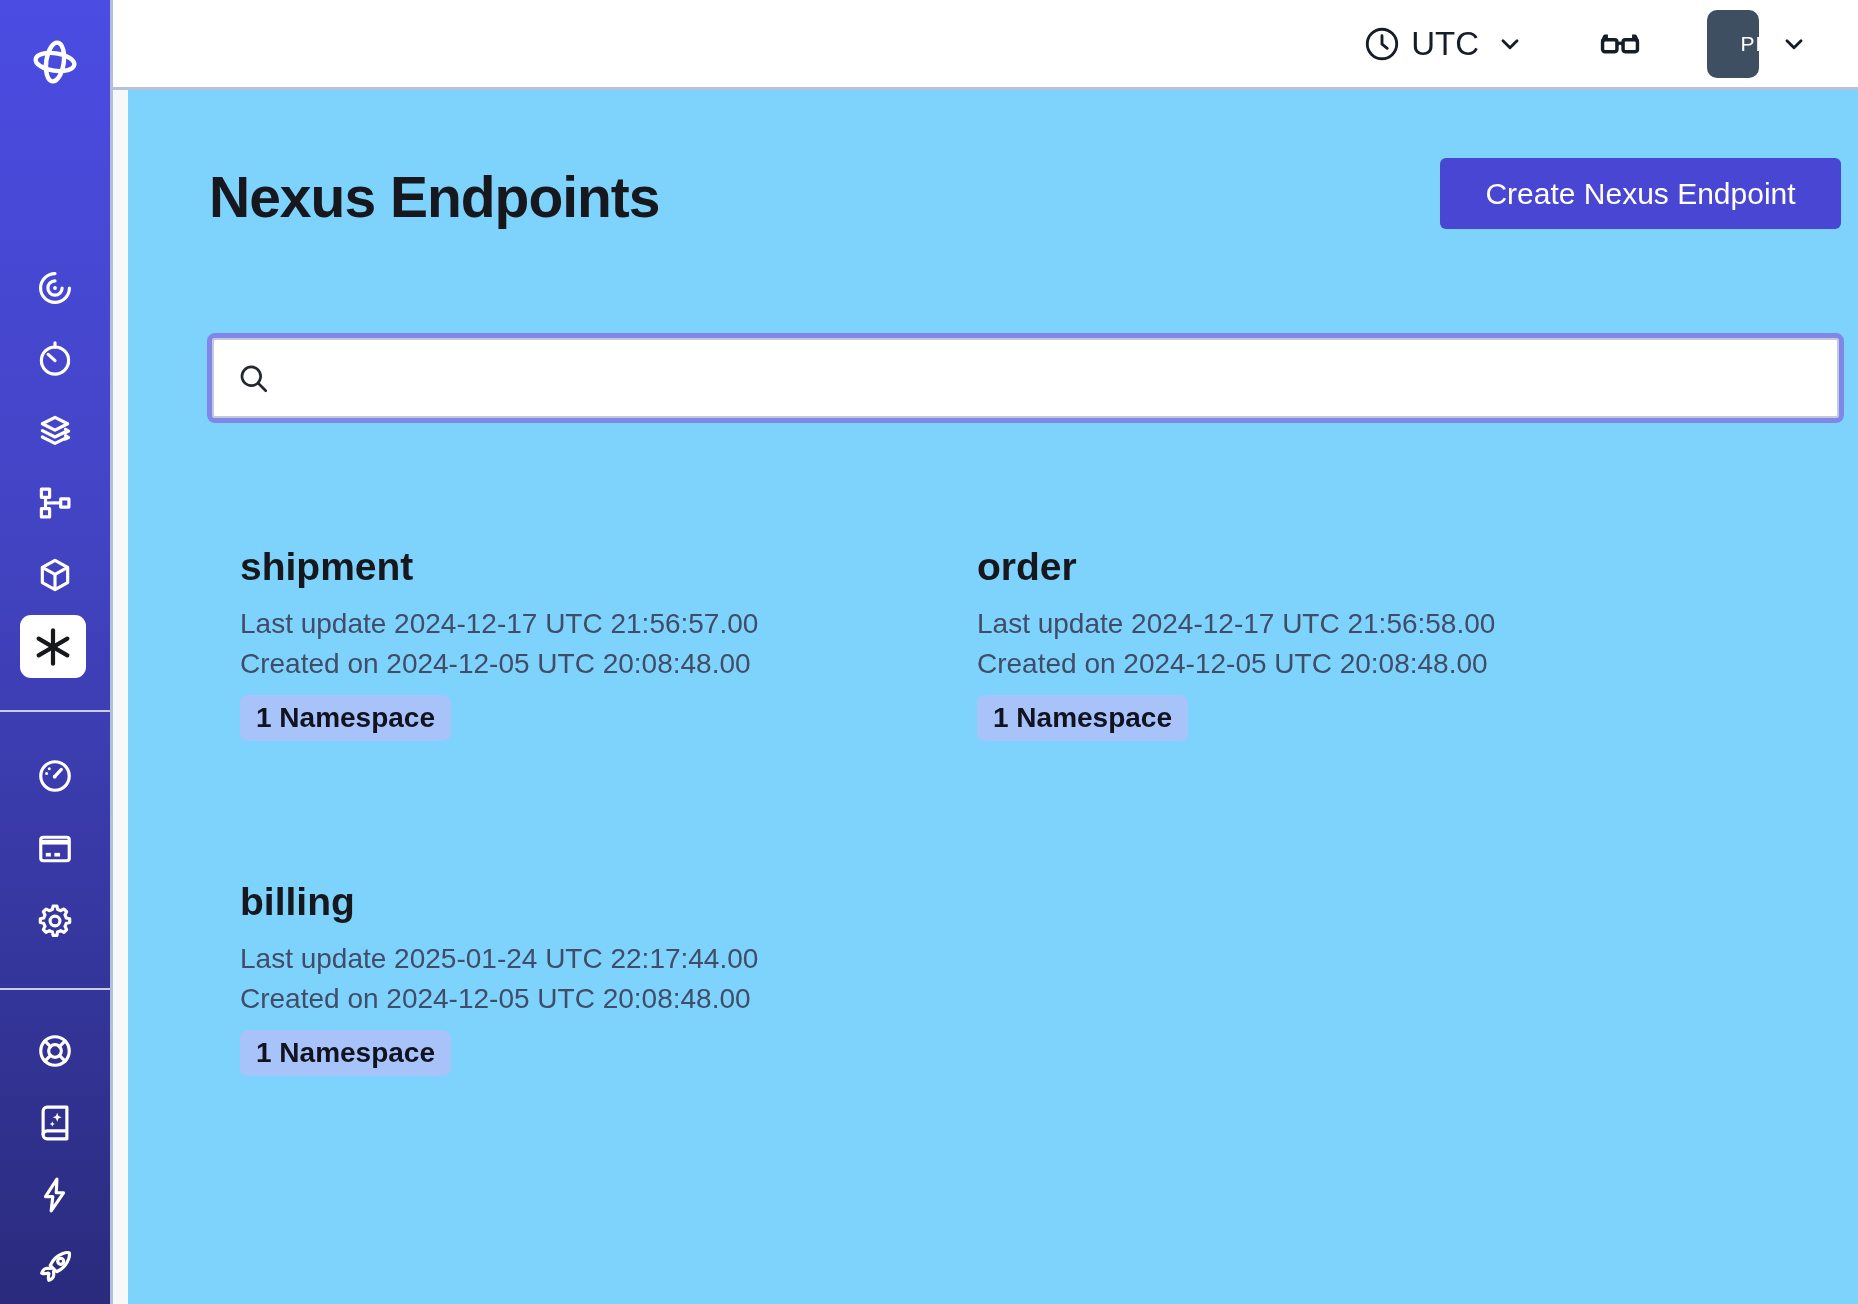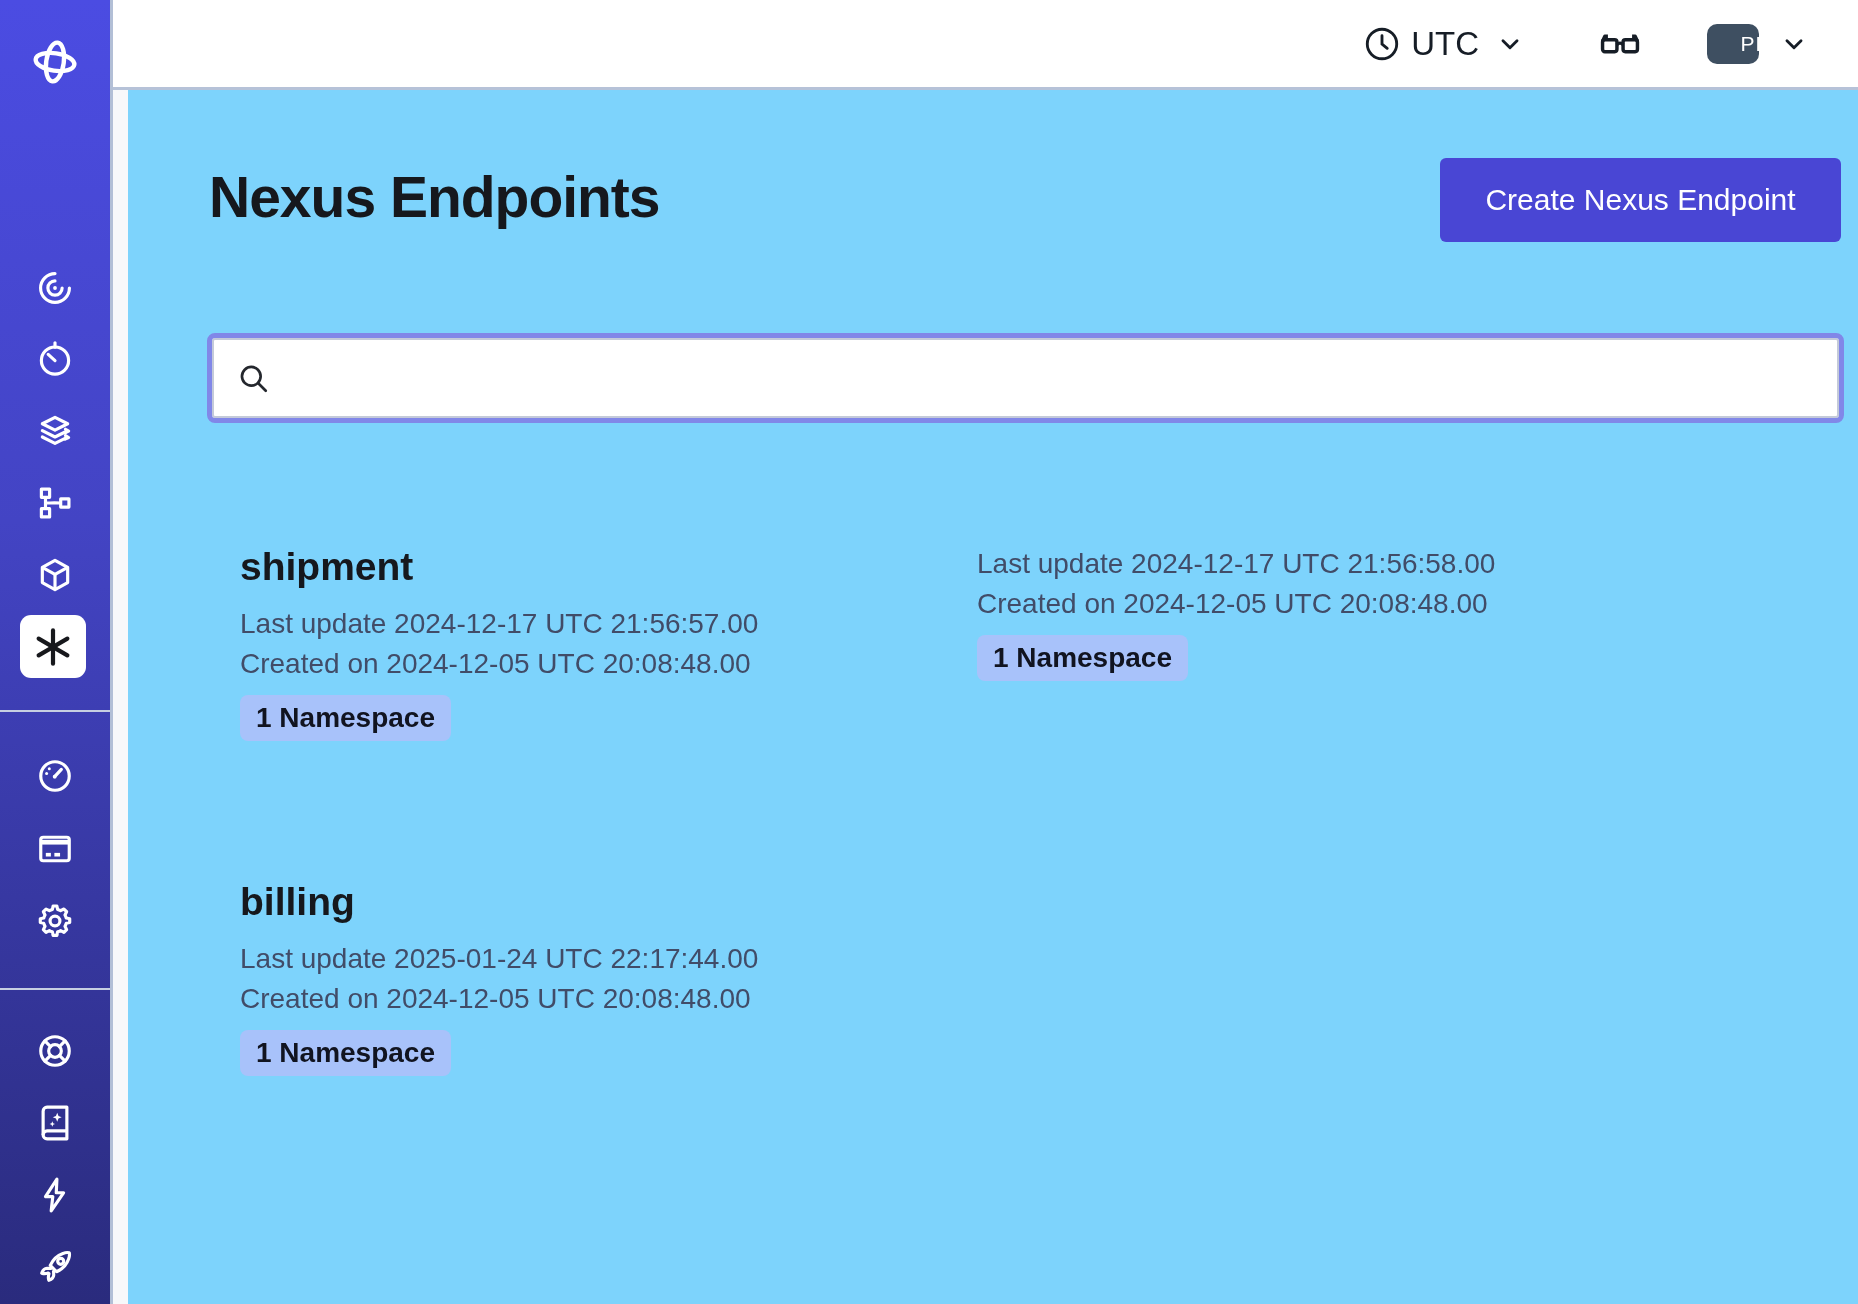--- a/index.html
+++ b/index.html
@@ -35,33 +35,33 @@
     background:#fff; border-bottom:3px solid #b6c2d8;
     display:flex; align-items:center; justify-content:flex-end;
     padding-right:51px; color:#1d2630;
   }
   .tz-btn { display:flex; align-items:center; gap:10px; background:none; border:none;
     font:500 33px/1 "Liberation Sans","DejaVu Sans",sans-serif; color:#161d26; cursor:pointer; }
   .tz-btn .chev { margin-left:8px; }
   .glasses-btn { background:none; border:none; color:#161d26; cursor:pointer; margin-left:74px; }
   .user-btn { display:flex; align-items:center; gap:22px; background:none; border:none; cursor:pointer; margin-left:64px; color:#161d26; }
   .avatar {
-    width:52px; height:40px; border-radius:10px; background:#3e4f61;
+    width:52px; height:68px; border-radius:10px; background:#3e4f61;
     color:#fff; font:500 21px/1 "Liberation Sans","DejaVu Sans",sans-serif;
     letter-spacing:1px; display:flex; align-items:center; justify-content:center;padding-left:46px;
   }
 
   
   .main { position:absolute; left:128px; top:90px; width:1742px; height:1214px; background:#7dd3fc; }
   .page-title {
     position:absolute; left:81px; top:74px;
     font-size:57px; font-weight:700; letter-spacing:-1px; color:#16181d;
   }
   .create-btn {
-    position:absolute; left:1312px; top:68px; width:401px; height:84px;
+    position:absolute; left:1312px; top:68px; width:401px; height:71px;
     background:#4946d4; color:#fff; border:none; border-radius:6px;
     font:500 30px/1 "Liberation Sans","DejaVu Sans",sans-serif; cursor:pointer;
   }
   .search-wrap {
     position:absolute; left:79px; top:243px; width:1637px; height:90px;
     background:#fff; border:5px solid #8187e8; border-radius:8px;
     box-shadow:inset 0 0 0 2px #c4cad9;
     display:flex; align-items:center; padding:0 24px; gap:16px;
   }
   .search-wrap input {
@@ -252,20 +252,21 @@
 
   <section class="grid">
     <article class="card">
       <h2>shipment</h2>
       <p class="meta">Last update 2024-12-17 UTC 21:56:57.00</p>
       <p class="meta">Created on 2024-12-05 UTC 20:08:48.00</p>
       <span class="badge">1 Namespace</span>
     </article>
 
     <article class="card">
+      <h2>order</h2>
       <p class="meta">Last update 2024-12-17 UTC 21:56:58.00</p>
       <p class="meta">Created on 2024-12-05 UTC 20:08:48.00</p>
       <span class="badge">1 Namespace</span>
     </article>
 
     <article class="card">
       <h2>billing</h2>
       <p class="meta">Last update 2025-01-24 UTC 22:17:44.00</p>
       <p class="meta">Created on 2024-12-05 UTC 20:08:48.00</p>
       <span class="badge">1 Namespace</span>

